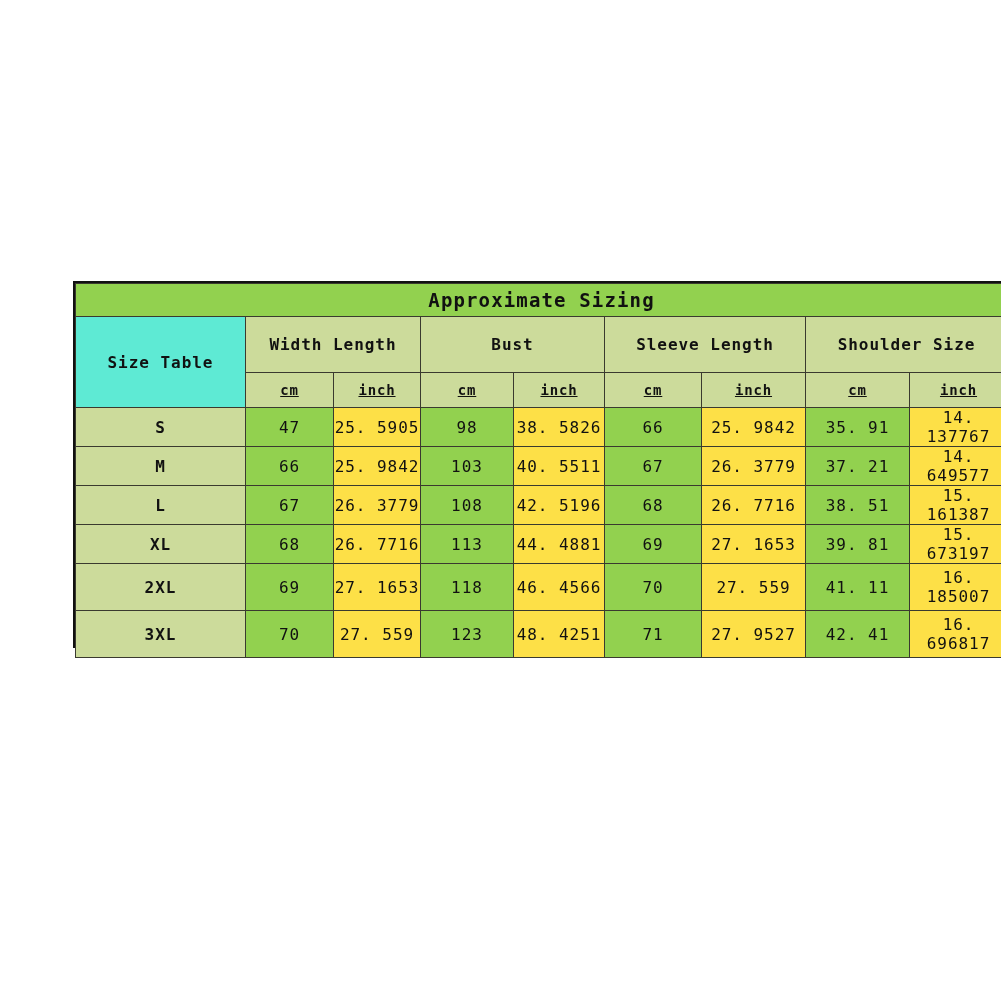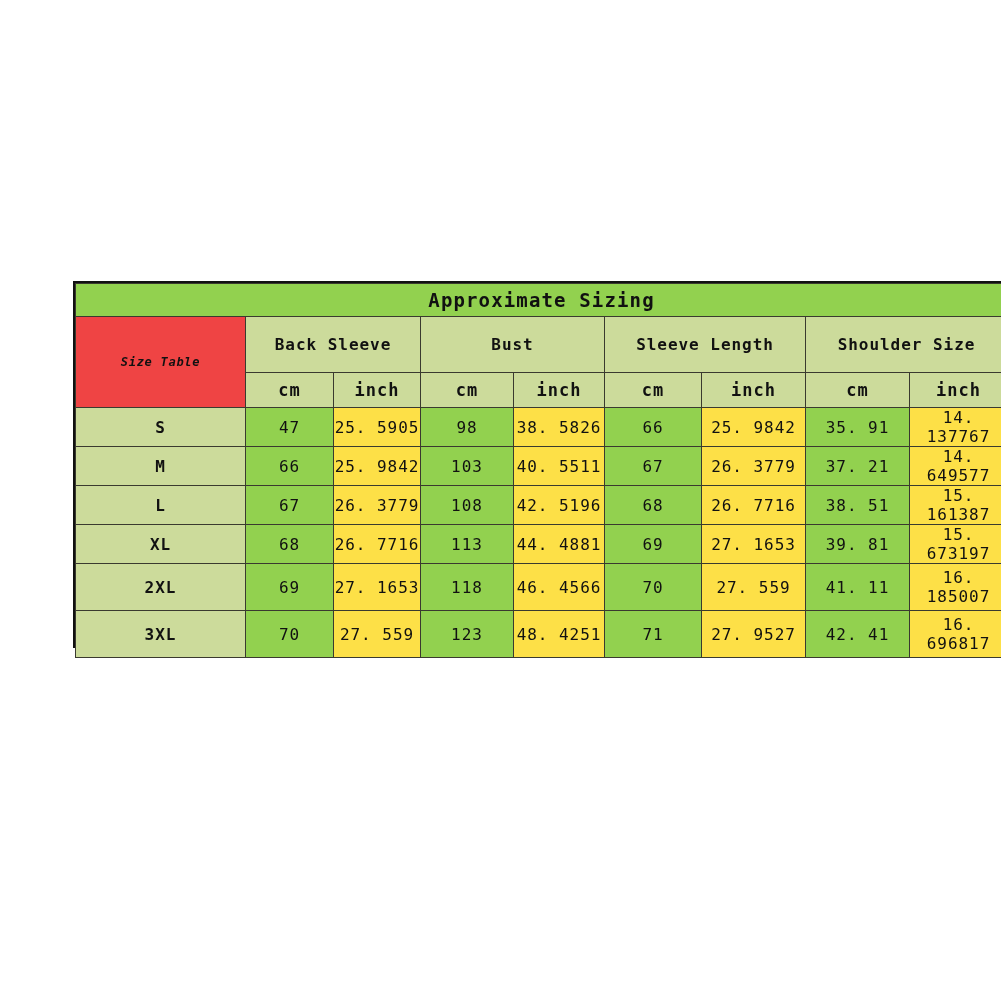--- a/index.html
+++ b/index.html
@@ -59,31 +59,31 @@
   }
 
   
   td.hdr {
     background: #ccdb9b;
     font-size: 16px;
     font-weight: bold;
     letter-spacing: 0.14em;
   }
   td.hdr-size {
-    background: #ef4444;
-    font-size: 12px;
+    background: #5eead4;
+    font-size: 16px;
     font-weight: bold;
     letter-spacing: 0.14em;
-    font-style: italic;
   }
   td.hdr-unit {
     background: #ccdb9b;
-    font-size: 17px;
+    font-size: 14px;
     font-weight: bold;
     letter-spacing: 0.14em;
+    text-decoration: underline;
   }
 
   
   td.size-label {
     background: #ccdb9b;
     font-size: 16px;
     font-weight: bold;
     font-family: "DejaVu Serif", serif;
     letter-spacing: 0.02em;
   }
@@ -117,21 +117,21 @@
       <col style="width:104px">
       <col style="width:98px">
     </colgroup>
     <tbody>
       <tr>
         <td class="title-cell" colspan="9">Approximate Sizing</td>
       </tr>
 
       <tr class="hdr-group">
         <td class="hdr-size" rowspan="2">Size Table</td>
-        <td class="hdr" colspan="2">Back Sleeve</td>
+        <td class="hdr" colspan="2">Width Length</td>
         <td class="hdr" colspan="2">Bust</td>
         <td class="hdr" colspan="2">Sleeve Length</td>
         <td class="hdr" colspan="2">Shoulder Size</td>
       </tr>
 
       <tr class="hdr-unit-row">
         <td class="hdr-unit">cm</td>
         <td class="hdr-unit">inch</td>
         <td class="hdr-unit">cm</td>
         <td class="hdr-unit">inch</td>

